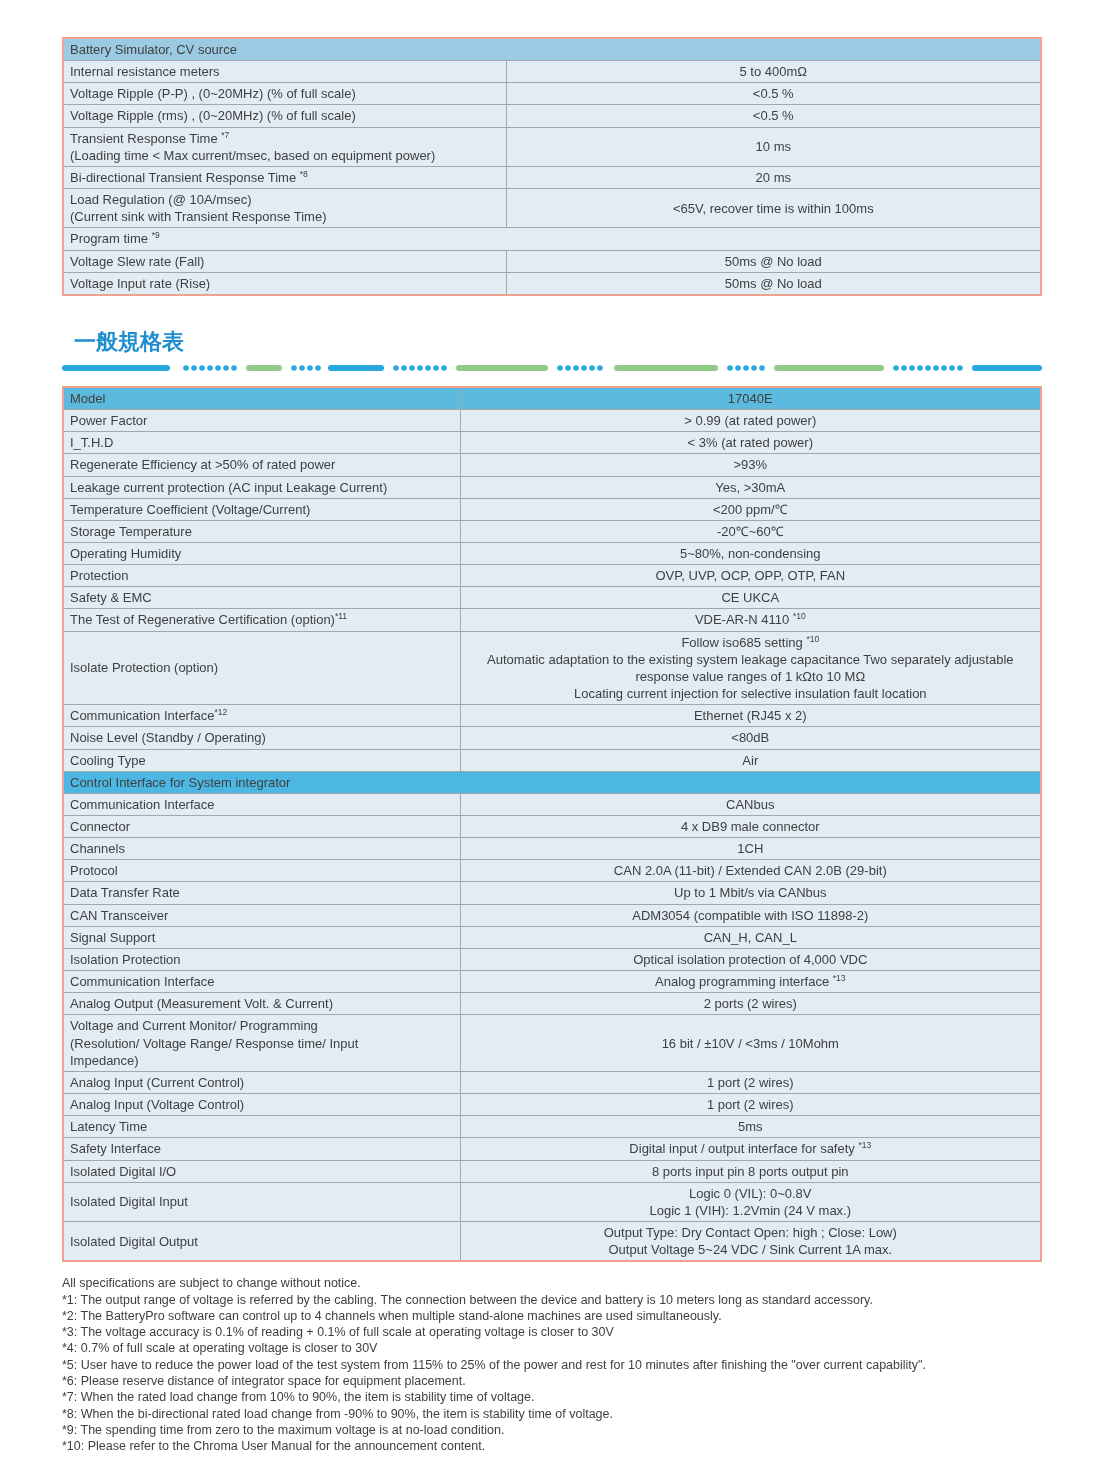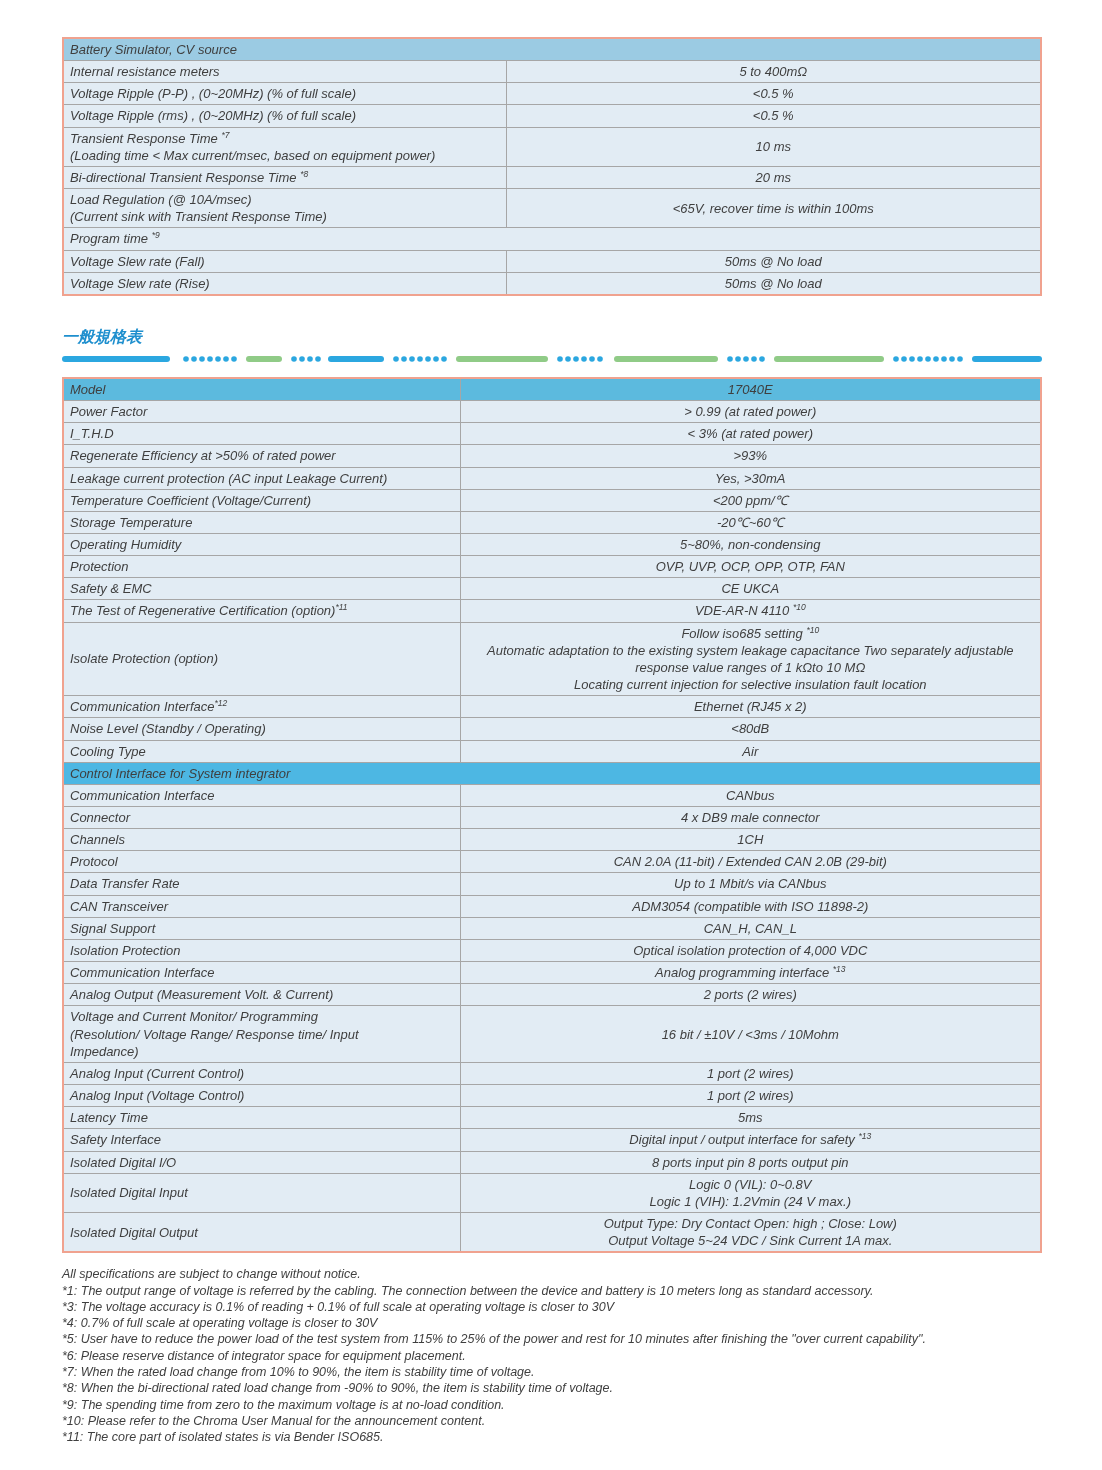--- a/index.html
+++ b/index.html
@@ -7,36 +7,36 @@
     --border-outer:#f0a28f;
     --grid:#a6a6a6;
     --row-bg:#e2ecf4;
     --t1-header:#9bcbe3;
     --t2-header:#5cbade;
     --subheader:#4db7e3;
     --title:#1e8fce;
   }
   *{box-sizing:border-box;margin:0;padding:0;}
   body{background:#ffffff;font-family:"Liberation Sans",sans-serif;color:var(--text);}
-  .page{width:1102px;height:1452px;background:#fff;position:relative;font-style:italic;}
+  .page{width:1102px;height:1452px;background:#fff;position:relative;}
   .content{position:absolute;left:62px;top:37px;width:980px;}
 
   table.spec{width:100%;border-collapse:collapse;table-layout:fixed;
     border:2px solid var(--border-outer);font-size:13px;color:var(--text);}
   table.spec td{border:1px solid var(--grid);background:var(--row-bg);
     padding:2px 6px;line-height:1.32;vertical-align:middle;}
   table.spec td.lbl{text-align:left;}
   table.spec td.val{text-align:center;}
   table.t1 tr.hdr td{background:var(--t1-header);}
   table.t2 tr.hdr td{background:var(--t2-header);}
   table.t2 tr.sub td{background:var(--subheader);margin-top:23px;}
   table.spec sup{font-size:8.5px;vertical-align:super;line-height:0;}
 
   .t1-gap{height:31px;}
-  .section-title{font-size:16px;font-weight:bold;color:var(--title);margin:0 0 6px 0;}
+  .section-title{font-size:22px;font-weight:bold;color:var(--title);margin:0 0 6px 12px;}
   .deco{display:block;margin:0 0 13px 0;}
 
   .footnotes{margin-top:13px;font-size:12.5px;line-height:16.3px;color:var(--text);}
   .footnote{padding-left:25px;text-indent:-25px;}
 </style>
 </head>
 <body>
 
 <div class="page">
   <div class="content">
@@ -75,21 +75,21 @@
             <td class="val">&lt;65V, recover time is within 100ms</td>
           </tr>
           <tr>
             <td class="lbl" colspan="2">Program time <sup>*9</sup></td>
           </tr>
           <tr>
             <td class="lbl">Voltage Slew rate (Fall)</td>
             <td class="val">50ms @ No load</td>
           </tr>
           <tr>
-            <td class="lbl">Voltage Slew rate (Rise)</td>
+            <td class="lbl">Voltage Input rate (Rise)</td>
             <td class="val">50ms @ No load</td>
           </tr>
         </tbody>
     </table>
 
     <div class="t1-gap"></div>
 
     <h2 class="section-title">一般規格表</h2>
 
     <svg class="deco" width="980" height="10" viewBox="0 0 980 10">
@@ -282,20 +282,21 @@
           <tr>
             <td class="lbl">Isolated Digital Output</td>
             <td class="val">Output Type: Dry Contact Open: high ; Close: Low)<br>Output Voltage 5~24 VDC / Sink Current 1A max.</td>
           </tr>
         </tbody>
     </table>
 
     <div class="footnotes" id="footnotes">
         <div class="footnote">All specifications are subject to change without notice.</div>
         <div class="footnote">*1: The output range of voltage is referred by the cabling. The connection between the device and battery is 10 meters long as standard accessory.</div>
+        <div class="footnote">*2: The BatteryPro software can control up to 4 channels when multiple stand-alone machines are used simultaneously.</div>
         <div class="footnote">*3: The voltage accuracy is 0.1% of reading + 0.1% of full scale at operating voltage is closer to 30V</div>
         <div class="footnote">*4: 0.7% of full scale at operating voltage is closer to 30V</div>
         <div class="footnote">*5: User have to reduce the power load of the test system from 115% to 25% of the power and rest for 10 minutes after finishing the "over current capability".</div>
         <div class="footnote">*6: Please reserve distance of integrator space for equipment placement.</div>
         <div class="footnote">*7: When the rated load change from 10% to 90%, the item is stability time of voltage.</div>
         <div class="footnote">*8: When the bi-directional rated load change from -90% to 90%, the item is stability time of voltage.</div>
         <div class="footnote">*9: The spending time from zero to the maximum voltage is at no-load condition.</div>
         <div class="footnote">*10: Please refer to the Chroma User Manual for the announcement content.</div>
         <div class="footnote">*11: The core part of isolated states is via Bender ISO685.</div>
       </div>

